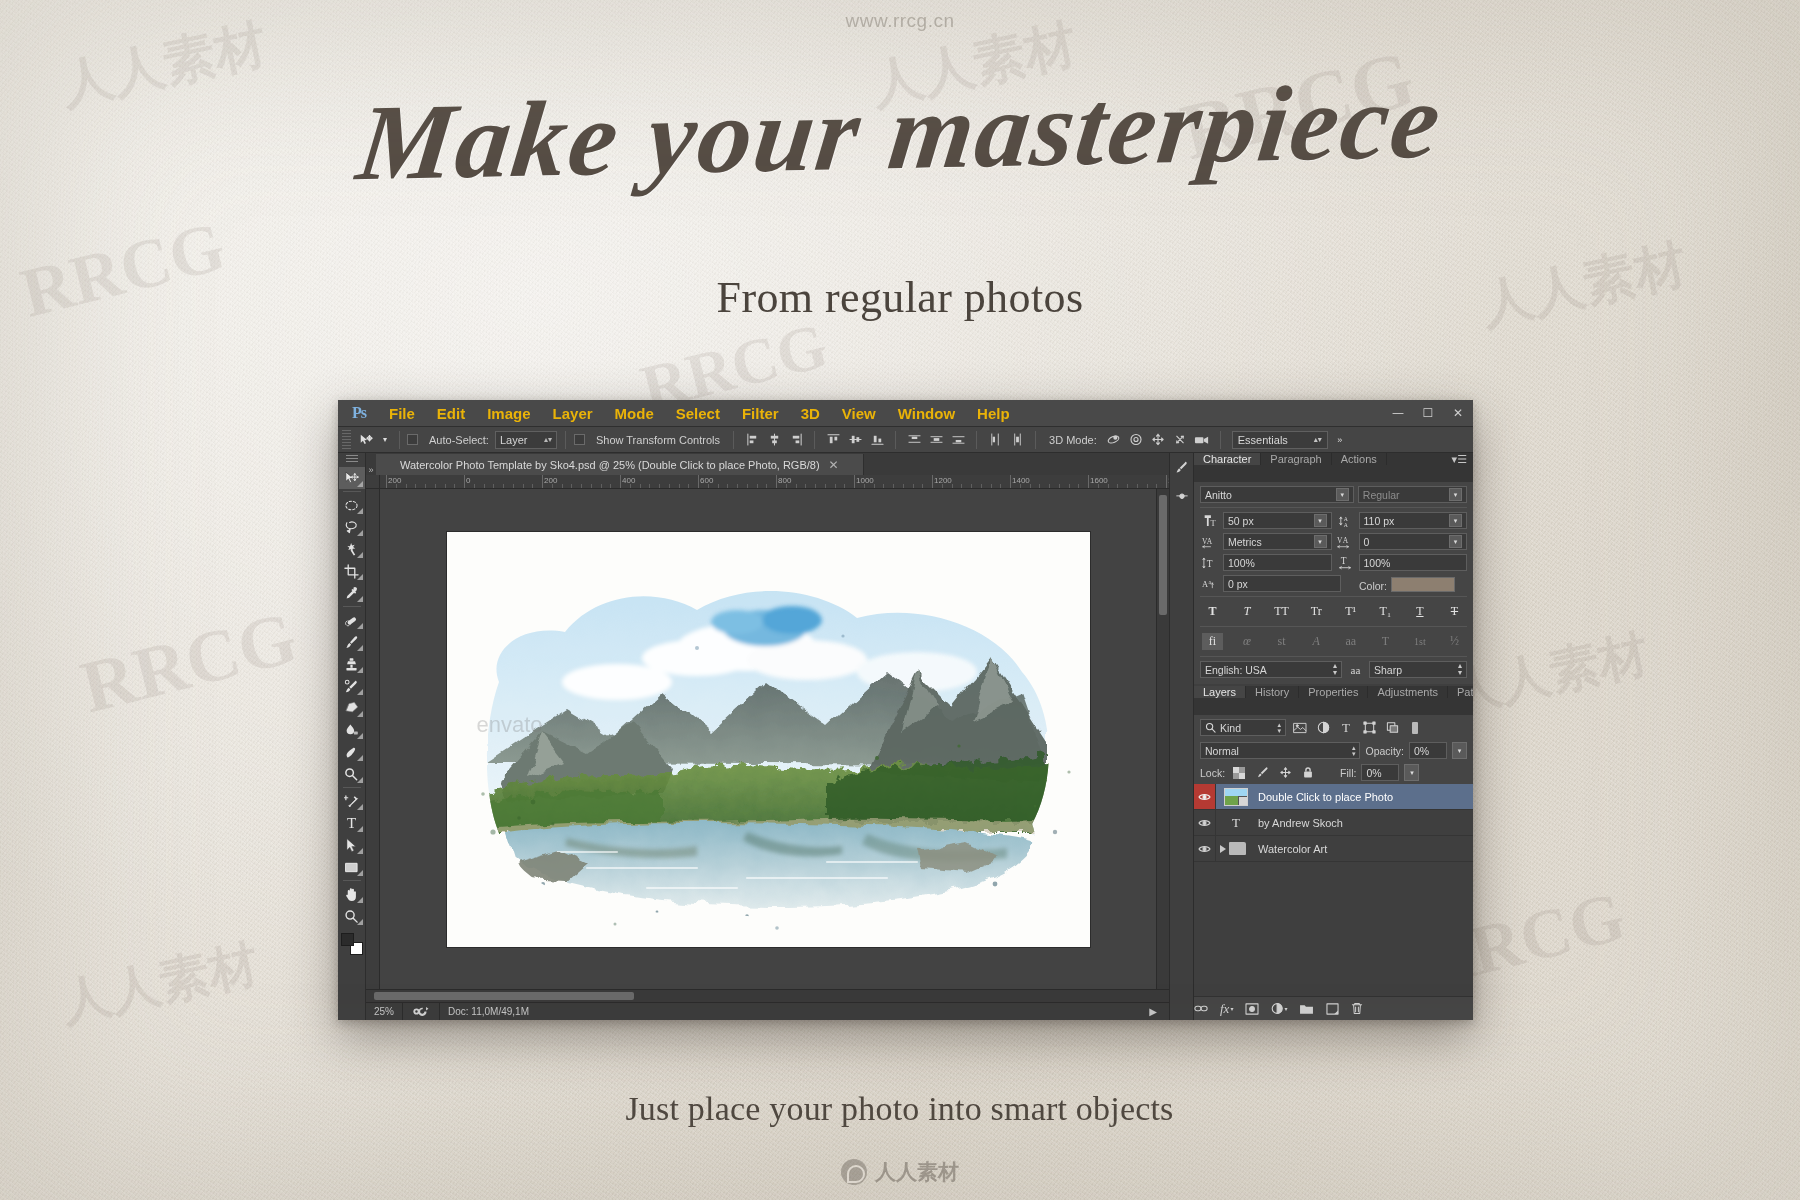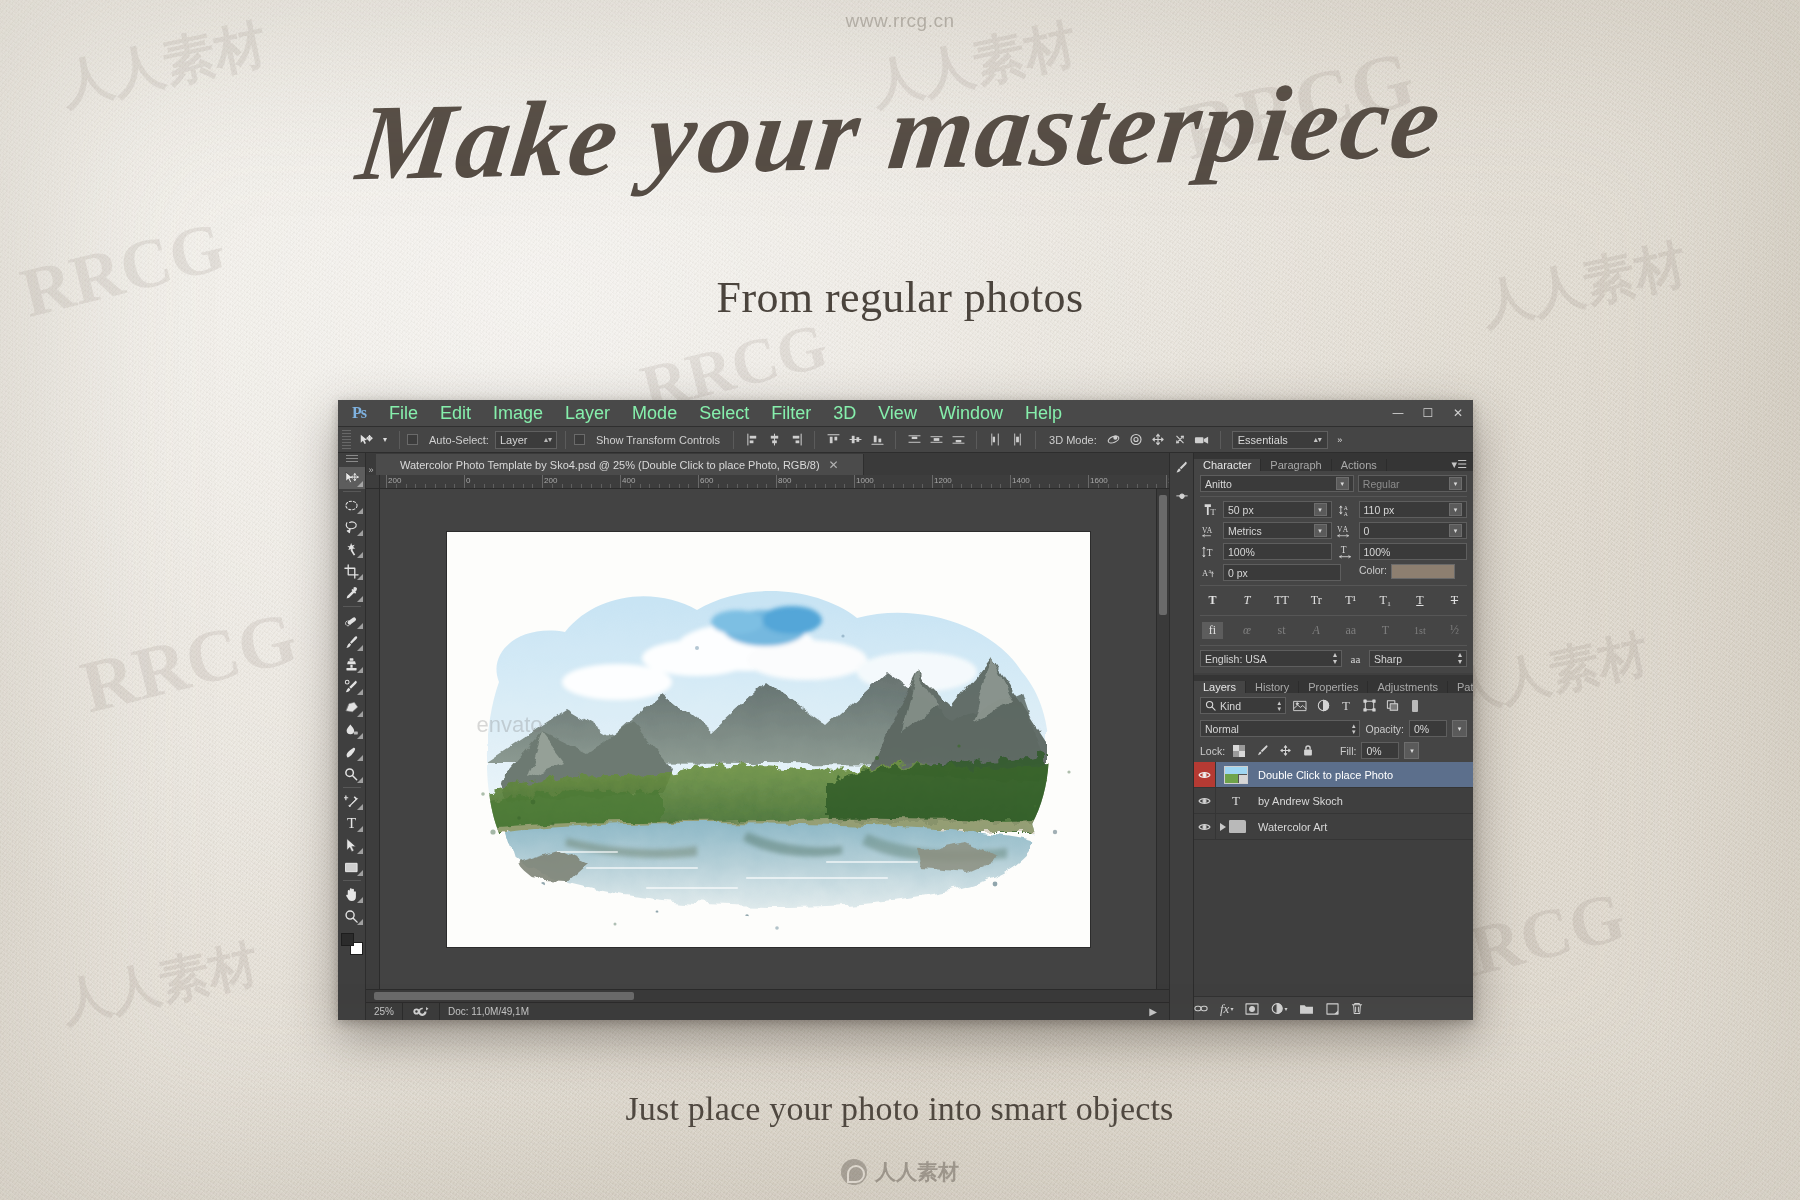--- a/index.html
+++ b/index.html
@@ -83,21 +83,21 @@
     font-size: 11px; color: #c6c6c6;
     display: flex; flex-direction: column;
     overflow: hidden;
   }
 
   
   #menubar { height: 27px; background: #494949; display: flex; align-items: center;
              padding-left: 8px; gap: 0; flex: none; border-bottom: 1px solid #2f2f2f;}
   #pslogo { color: #7fb2e0; font-weight: bold; font-size: 16px;
             font-family: "Liberation Serif", serif; padding: 0 12px 0 6px; letter-spacing: -1px; }
-  .menu-item { padding: 4px 11px; color: #86efac; font-size: 18px; cursor: default; }
+  .menu-item { padding: 4px 11px; color: #eab308; font-size: 15px; cursor: default; font-weight: bold; }
   .winbtns { margin-left: auto; display: flex; align-items: center; }
   .winbtn { width: 30px; height: 26px; display: flex; align-items: center; justify-content: center;
             color: #cfcfcf; font-size: 12px; font-family: "DejaVu Sans", sans-serif; }
 
   
   #optbar { height: 26px; background: #454545; border-bottom: 1px solid #2d2d2d;
             display: flex; align-items: center; gap: 0; padding: 0 4px; flex: none; }
   .ob-sep { width: 1px; height: 18px; background: #5b5b5b; margin: 0 7px; }
   .ob-handle { width: 9px; height: 20px; margin-right: 3px;
      background: repeating-linear-gradient(to bottom,#777 0 1px,transparent 1px 3px); opacity:.7;}
@@ -170,28 +170,28 @@
                      border-right:1px solid #2b2b2b; }
   #statusbar .grow { flex:1; border-right:none; justify-content:flex-start; }
 
   
   #rightrail { width:24px; background:#3f3f3f; border-left:1px solid #2c2c2c; flex:none;
                display:flex; flex-direction:column; align-items:center; padding-top:4px; gap:8px;}
   .rail-ico { width:20px; height:20px; display:flex; align-items:center; justify-content:center; color:#cfcfcf;}
   #rightdock { width:280px; background:#3f3f3f; flex:none; display:flex; flex-direction:column;
                border-left:1px solid #2c2c2c; }
 
-  .panel-tabs { height:18px; background:#353535; display:flex; align-items:flex-end; flex:none; }
+  .panel-tabs { height:29px; background:#353535; display:flex; align-items:flex-start; flex:none; }
   .ptab { padding:0 9px; display:flex; align-items:center; font-size:11px; color:#a9a9a9;
           border-right:1px solid #2c2c2c; }
   .ptab.active { background:#454545; color:#e6e6e6; }
   .pmenu { margin-left:auto; display:flex; align-items:center; padding:0 6px; color:#c5c5c5; font-size:11px;}
 
   .panel-body { background:#454545; padding:4px 6px; }
-  .prow { display:flex; align-items:flex-start; gap:4px; margin-bottom:4px; }
+  .prow { display:flex; align-items:flex-end; gap:4px; margin-bottom:4px; }
   .pico { width:19px; height:17px; display:flex; align-items:center; justify-content:center;
           color:#d6d6d6; font-size:11px; flex:none; }
   .field { background:#3a3a3a; border:1px solid #5e5e5e; height:17px; display:flex; align-items:center;
            padding:0 4px; font-size:10.5px; color:#d7d7d7; flex:1; min-width:0; position:relative; }
   .field .dd { margin-left:auto; width:13px; height:13px; background:#5a5a5a; border:1px solid #6d6d6d;
                display:flex; align-items:center; justify-content:center; font-size:7px; color:#d8d8d8;}
   .field.dim { color:#8d8d8d; }
   .field .stp { margin-left:auto; font-size:8px; color:#c9c9c9; line-height:.8; text-align:center;}
   .pdivider { height:1px; background:#565656; margin:4px 0; }
   .glyphrow { display:flex; align-items:center; justify-content:space-between; padding:2px 2px; }

